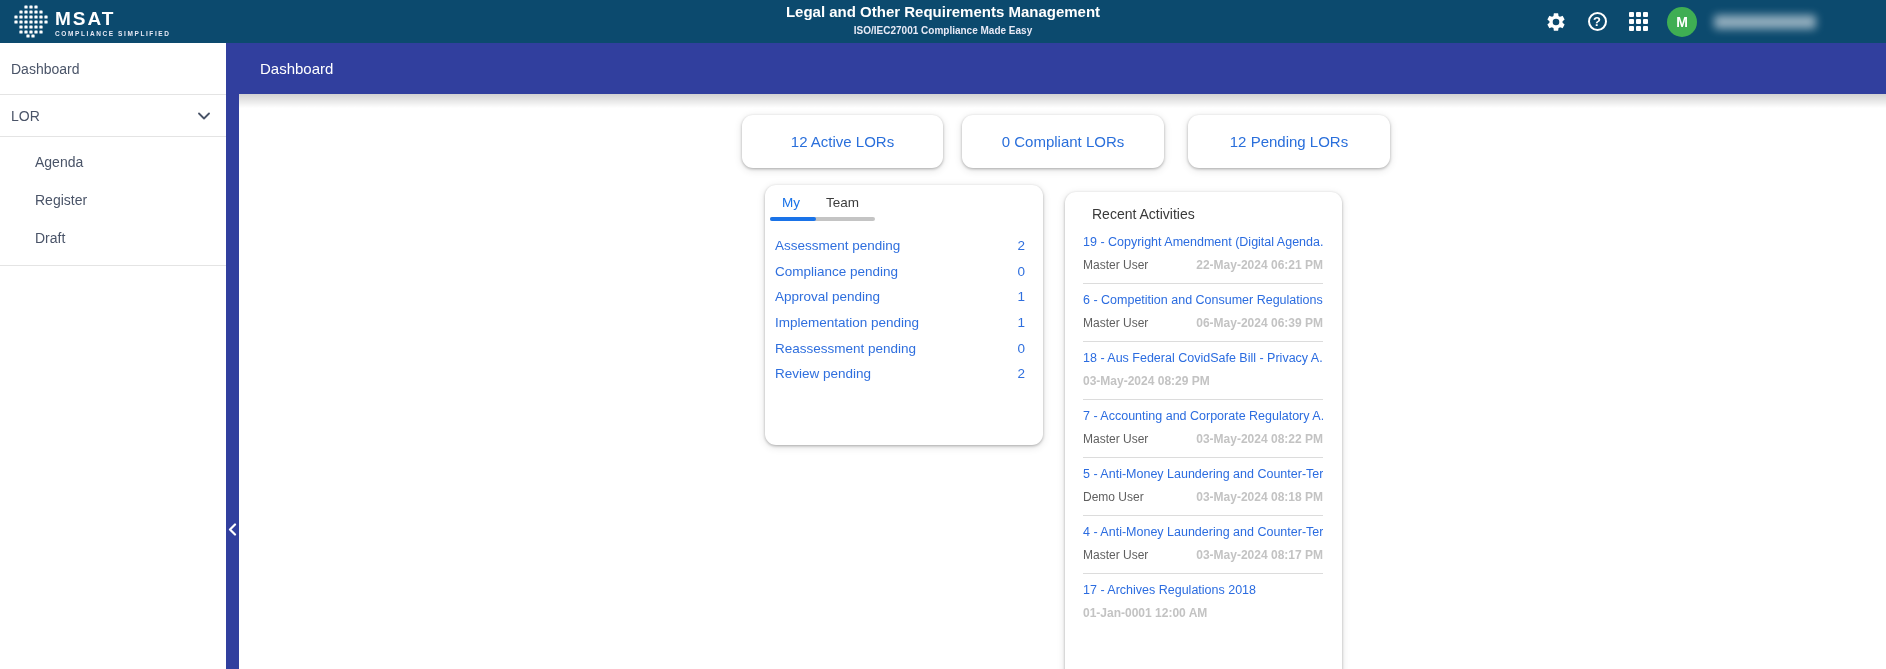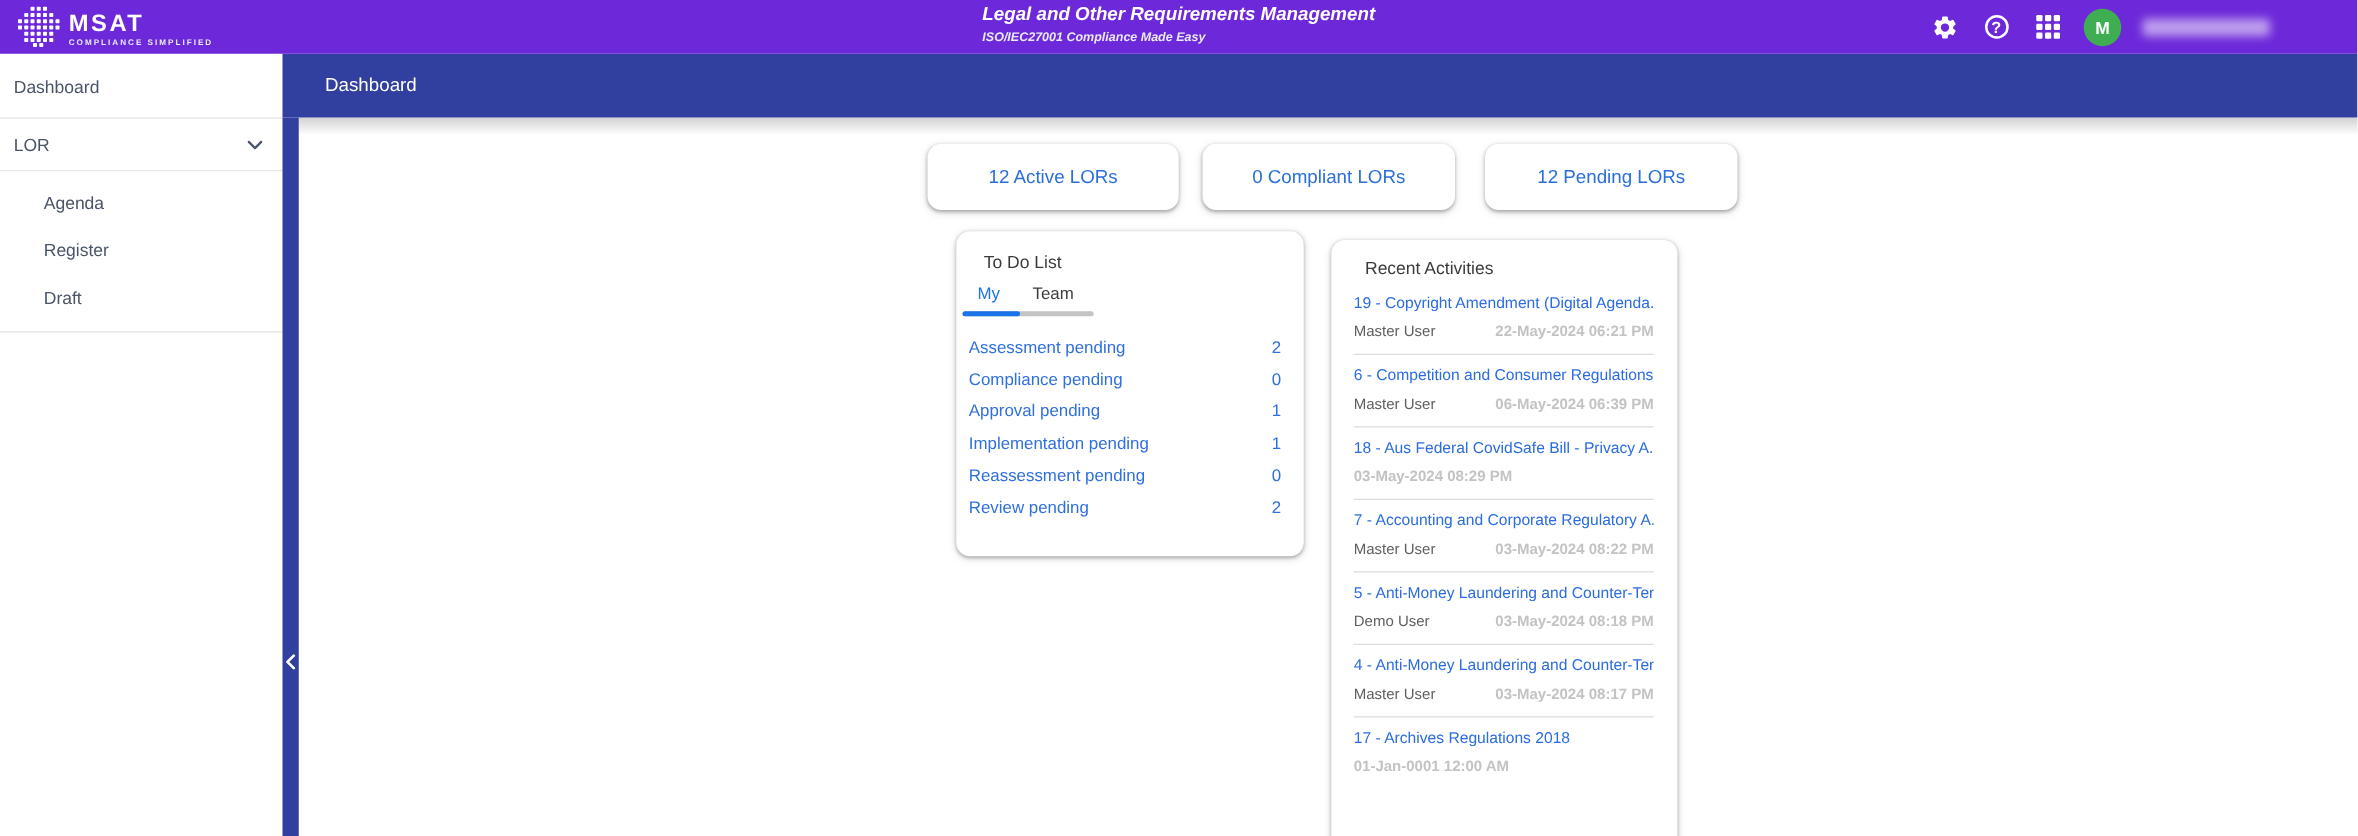--- a/index.html
+++ b/index.html
@@ -2,25 +2,25 @@
 <html><head>
 <meta charset="utf-8">
 <style>
   * { margin:0; padding:0; box-sizing:border-box; }
   html,body { width:1886px; height:669px; overflow:hidden; background:#fff;
               font-family:"Liberation Sans","DejaVu Sans",sans-serif; }
   #app { position:relative; width:1886px; height:669px; }
 
   
   .app-header { position:absolute; left:0; top:0; width:1886px; height:43px;
-                background:#6d28d9; z-index:30; }
+                background:#0c4a6e; z-index:30; }
   .logo { position:absolute; left:14px; top:4px; display:flex; align-items:center; gap:7px; }
   .logo-text .brand { color:#fff; font-weight:bold; font-size:19px; letter-spacing:2px; line-height:19px; }
   .logo-text .tagline { color:#e8eaf6; font-size:6.5px; letter-spacing:1.6px; font-weight:bold; margin-top:2px; }
-  .header-center { position:absolute; left:50%; top:3px; transform:translateX(-50%); text-align:left;font-style:italic; }
+  .header-center { position:absolute; left:50%; top:3px; transform:translateX(-50%); text-align:center; }
   .header-title { color:#fff; font-weight:bold; font-size:15px; }
   .header-subtitle { color:#e8eaf6; font-weight:bold; font-size:10px; margin-top:5px; }
   .header-right { position:absolute; right:70px; top:0; height:43px; display:flex; align-items:center; gap:17px; }
   .hicon { width:24px; height:24px; display:flex; align-items:center; justify-content:center; cursor:pointer; }
   .help-circle { width:19px; height:19px; border:2px solid #fff; border-radius:50%;
                  color:#fff; font-size:13px; font-weight:bold; display:flex; align-items:center; justify-content:center; }
   .grid-icon { display:grid; grid-template-columns:repeat(3,5px); grid-auto-rows:5px; gap:2px; }
   .grid-icon i { background:#fff; border-radius:1px; }
   .avatar { width:30px; height:30px; border-radius:50%; background:#3fae53; color:#fff;
             font-size:14px; font-weight:bold; display:flex; align-items:center; justify-content:center; cursor:pointer; }
@@ -212,21 +212,20 @@
       <span class="stat-label">12 Active LORs</span>
     </div>
     <div class="card stat-card stat-2">
       <span class="stat-label">0 Compliant LORs</span>
     </div>
     <div class="card stat-card stat-3">
       <span class="stat-label">12 Pending LORs</span>
     </div>
 
     <div class="card todo-card">
-      <div class="todo-title">To Do List</div>
       <div class="todo-tabs">
         <span class="todo-tab active">My</span>
         <span class="todo-tab">Team</span>
       </div>
       <div class="tab-track">
           <span class="ink"></span>
         </div>
       <div class="todo-list">
         <div class="todo-row">
           <span>Assessment pending</span>

